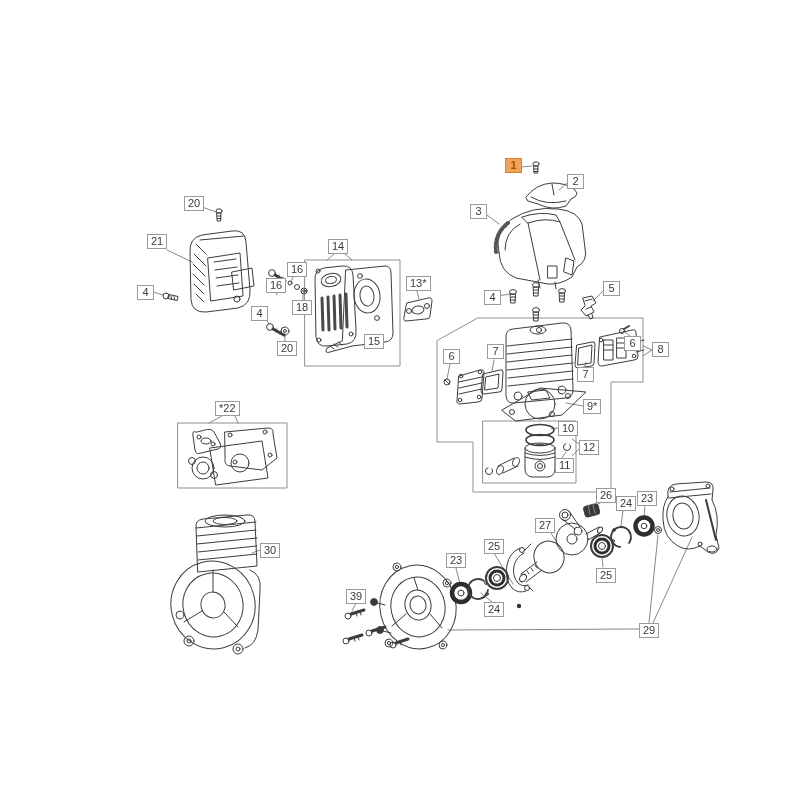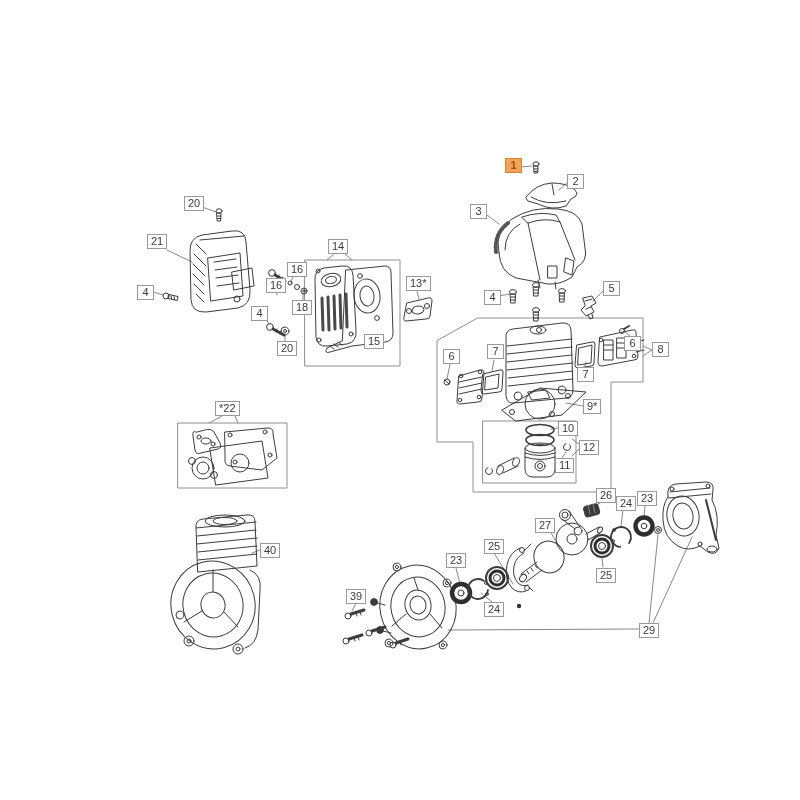--- a/index.html
+++ b/index.html
@@ -391,21 +391,21 @@
 <div class="callout" style="left:443px;top:349px">6</div>
 <div class="callout" style="left:487px;top:344px">7</div>
 <div class="callout" style="left:577px;top:367px">7</div>
 <div class="callout" style="left:624px;top:336px">6</div>
 <div class="callout" style="left:652px;top:342px">8</div>
 <div class="callout" style="left:583px;top:399px">9*</div>
 <div class="callout" style="left:558px;top:421px">10</div>
 <div class="callout" style="left:579px;top:440px">12</div>
 <div class="callout" style="left:555px;top:458px">11</div>
 <div class="callout" style="left:215px;top:401px">*22</div>
-<div class="callout" style="left:260px;top:543px">40</div>
+<div class="callout" style="left:260px;top:543px">30</div>
 <div class="callout" style="left:346px;top:589px">39</div>
 <div class="callout" style="left:446px;top:553px">23</div>
 <div class="callout" style="left:484px;top:539px">25</div>
 <div class="callout" style="left:484px;top:602px">24</div>
 <div class="callout" style="left:596px;top:488px">26</div>
 <div class="callout" style="left:535px;top:518px">27</div>
 <div class="callout" style="left:596px;top:568px">25</div>
 <div class="callout" style="left:616px;top:496px">24</div>
 <div class="callout" style="left:637px;top:491px">23</div>
 <div class="callout" style="left:639px;top:623px">29</div>

